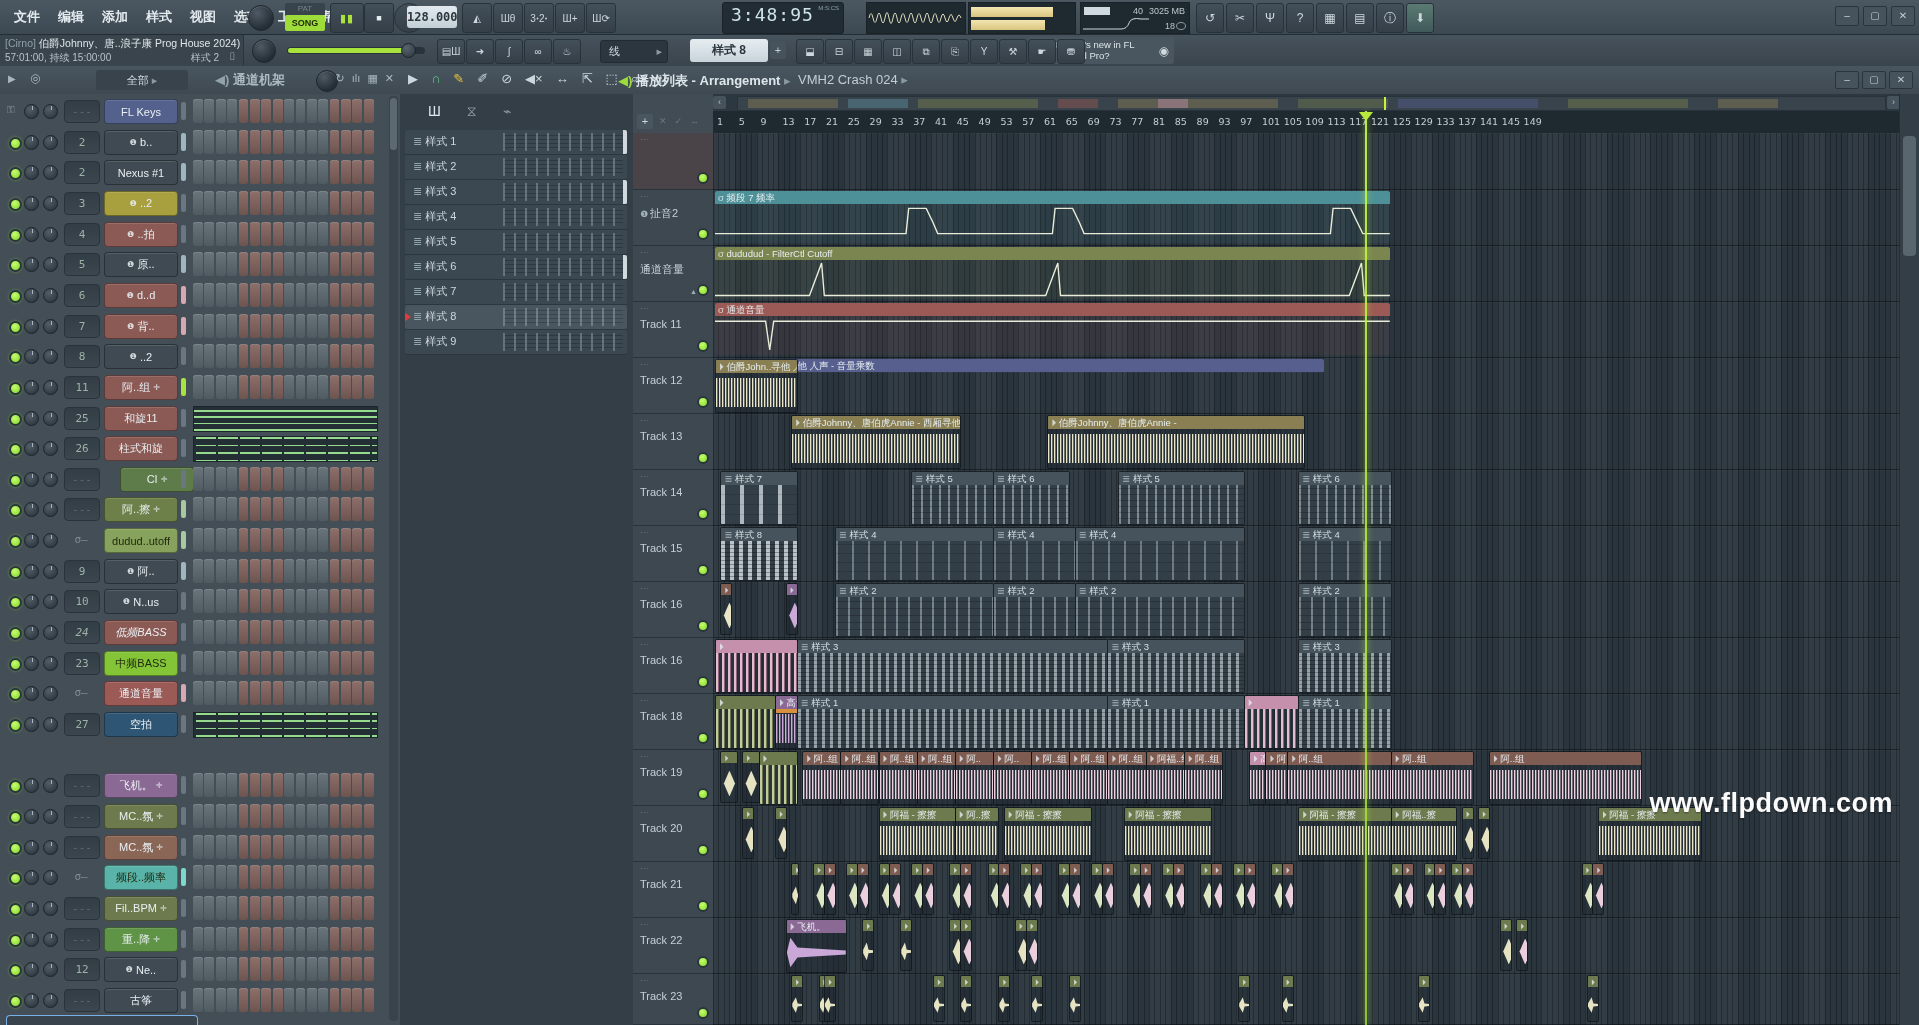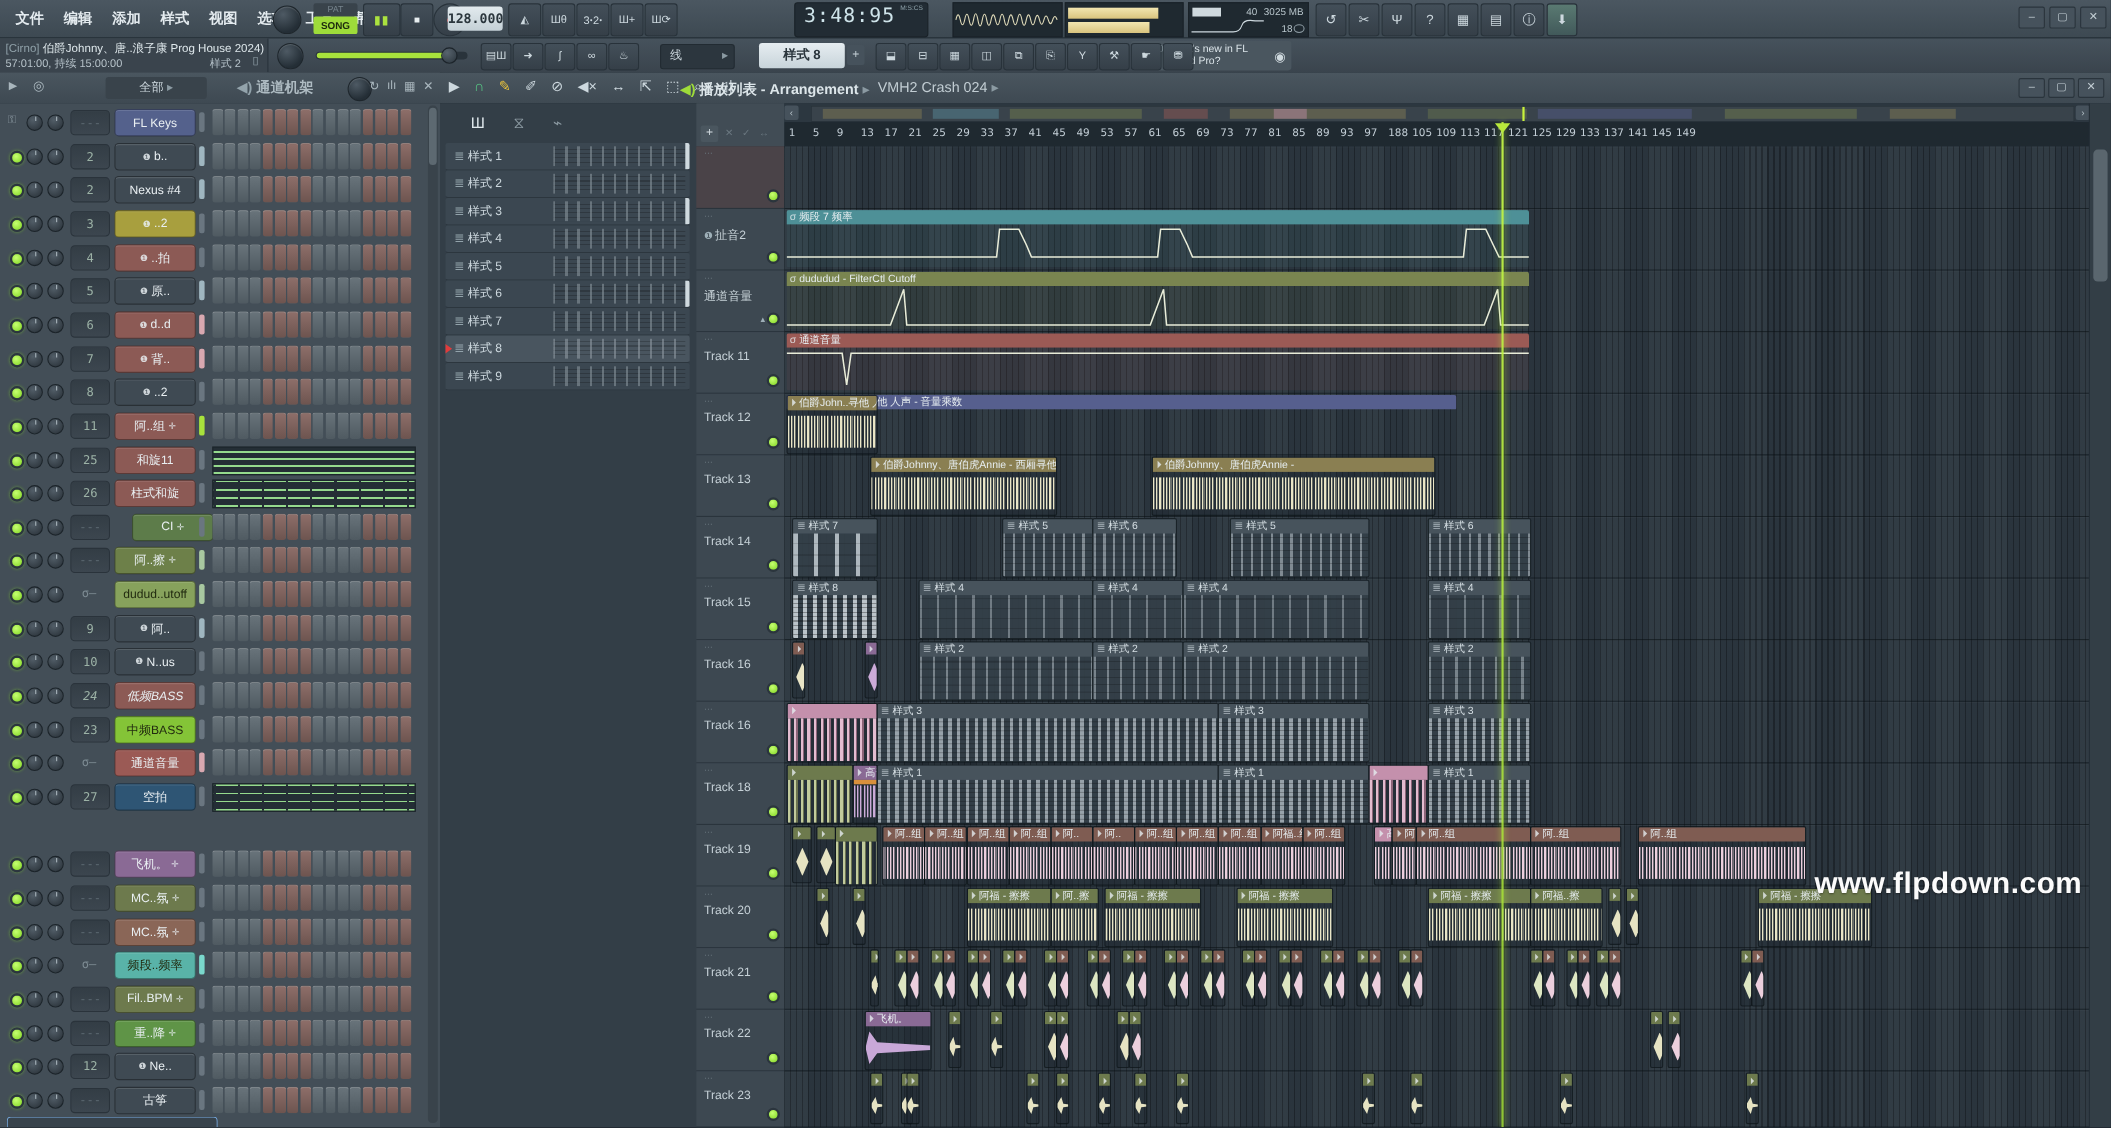--- a/index.html
+++ b/index.html
@@ -311,21 +311,21 @@
             <div class="step b"></div>
             <div class="step b"></div>
           </div>
         </div>
         <div class="ch-row" style="top: 63.3px;">
           <div class="ch-led"></div>
           <div class="ch-knob" style="left: 24px;"></div>
           <div class="ch-knob" style="left: 43px;"></div>
           <div class="ch-num">2</div>
           <div class="ch-name" style="background: linear-gradient(rgb(63, 74, 83) 0%, rgb(63, 74, 83) 100%);">
-            <span>Nexus #4</span>
+            <span>Nexus #1</span>
           </div>
           <div class="ch-sel" style="background: rgb(159, 182, 192);"></div>
           <div class="steps">
             <div class="step a"></div>
             <div class="step a"></div>
             <div class="step a"></div>
             <div class="step a"></div>
             <div class="step b"></div>
             <div class="step b"></div>
             <div class="step b"></div>
@@ -1243,21 +1243,21 @@
         <div class="rl" style="left: 331px;">61</div>
         <div class="rl" style="left: 352.8px;">65</div>
         <div class="rl" style="left: 374.6px;">69</div>
         <div class="rl" style="left: 396.4px;">73</div>
         <div class="rl" style="left: 418.2px;">77</div>
         <div class="rl" style="left: 440px;">81</div>
         <div class="rl" style="left: 461.8px;">85</div>
         <div class="rl" style="left: 483.6px;">89</div>
         <div class="rl" style="left: 505.4px;">93</div>
         <div class="rl" style="left: 527.2px;">97</div>
-        <div class="rl" style="left: 549px;">188</div>
+        <div class="rl" style="left: 549px;">101</div>
         <div class="rl" style="left: 570.8px;">105</div>
         <div class="rl" style="left: 592.6px;">109</div>
         <div class="rl" style="left: 614.4px;">113</div>
         <div class="rl" style="left: 636.2px;">117</div>
         <div class="rl" style="left: 658px;">121</div>
         <div class="rl" style="left: 679.8px;">125</div>
         <div class="rl" style="left: 701.6px;">129</div>
         <div class="rl" style="left: 723.4px;">133</div>
         <div class="rl" style="left: 745.2px;">137</div>
         <div class="rl" style="left: 767px;">141</div>

